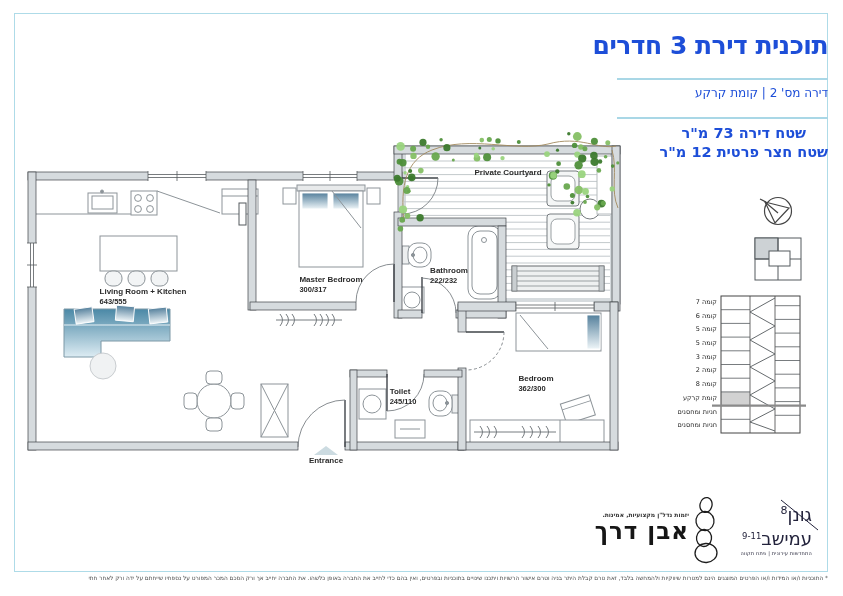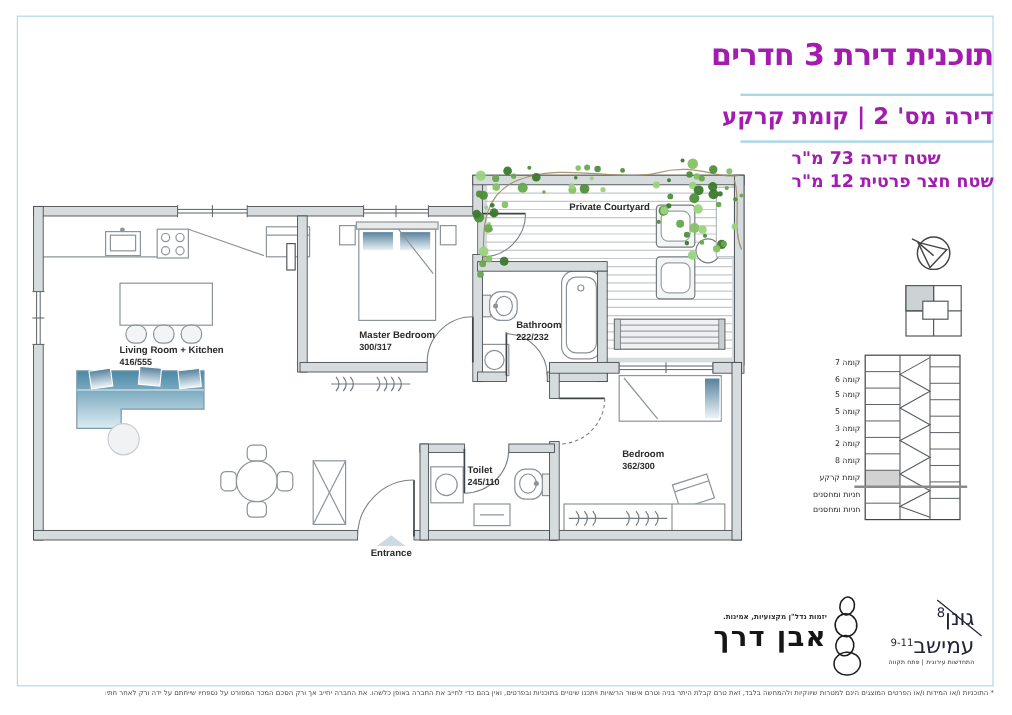--- a/index.html
+++ b/index.html
@@ -2,23 +2,23 @@
 <html lang="he"><head>
 <meta charset="utf-8">
 <style>
   html,body{margin:0;padding:0}
   body{position:relative;width:843px;height:596px;background:#fff;overflow:hidden;
        font-family:"DejaVu Sans",sans-serif}
   .frame{position:absolute;left:14px;top:13px;width:812px;height:557px;
          border:1.6px solid #aedbe8;pointer-events:none}
   svg{position:absolute;left:0;top:0}
   
-  .hdr{position:absolute;right:15px;direction:rtl;text-align:left;color:#a21caf;white-space:nowrap}
+  .hdr{position:absolute;right:15px;direction:rtl;text-align:center;color:#1d4ed8;white-space:nowrap}
   #title{top:31px;font-size:25px;font-weight:700;letter-spacing:-.5px}
-  #subtitle{top:86px;font-size:19px;font-weight:700}
+  #subtitle{top:86px;font-size:12px;font-weight:400}
   #areas{top:124px;font-size:14.5px;font-weight:700;line-height:19px}
   .rule{position:absolute;right:15px;width:211px;height:2px;background:#a9d7e6}
   #rule1{top:78px}#rule2{top:117px}
   
   .lbl{position:absolute;transform:translateX(-50%);white-space:nowrap;
        font-family:"Liberation Sans","DejaVu Sans",sans-serif;font-weight:700;
        font-size:8px;line-height:9.5px;color:#2b2b2b}
   .lbl .dims{font-size:7.5px}
   
   #floor-labels{position:absolute;top:296px;right:126px;width:90px;direction:rtl;text-align:right}
@@ -429,21 +429,21 @@
 <div id="rule1" class="rule"></div>
 <div id="subtitle" class="hdr">דירה מס' 2  |  קומת קרקע</div>
 <div id="rule2" class="rule"></div>
 <div id="areas" class="hdr">
   <div>שטח דירה 73 מ"ר</div>
   <div>שטח חצר פרטית 12 מ"ר</div>
 </div>
 
 <div class="lbl" style="left:143px;top:287px">
   <div>Living Room + Kitchen</div>
-  <div class="dims">416/555</div>
+  <div class="dims">643/555</div>
 </div>
 <div class="lbl" style="left:331px;top:275px">
   <div>Master Bedroom</div>
   <div class="dims">300/317</div>
 </div>
 <div class="lbl" style="left:449px;top:266px">
   <div>Bathroom</div>
   <div class="dims">222/232</div>
 </div>
 <div class="lbl" style="left:403px;top:387px">

